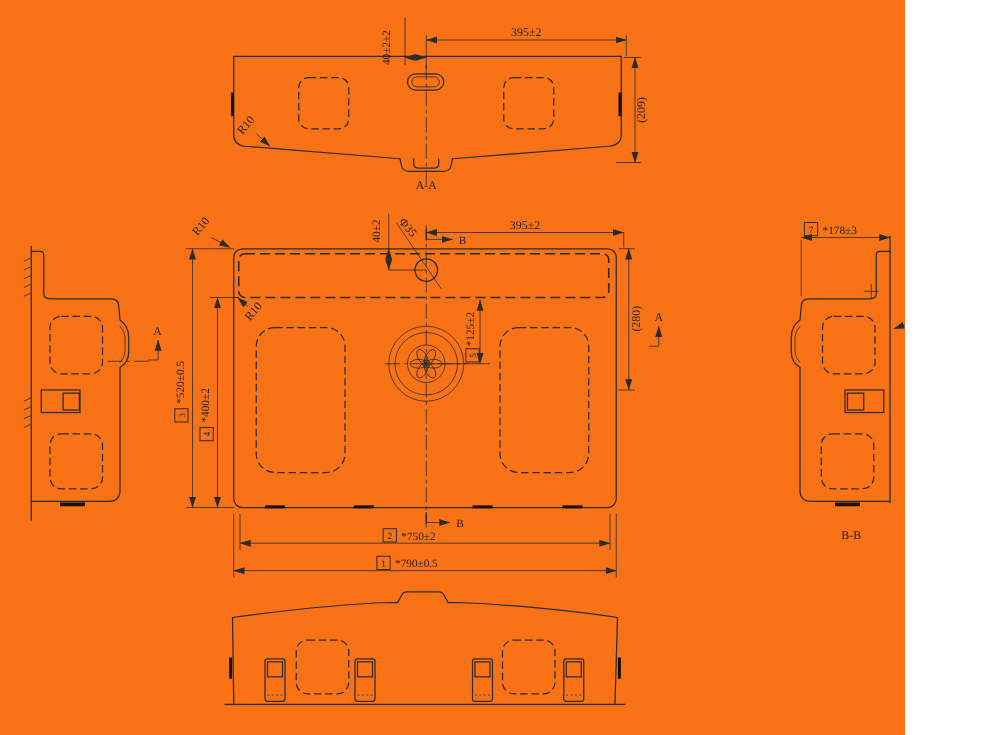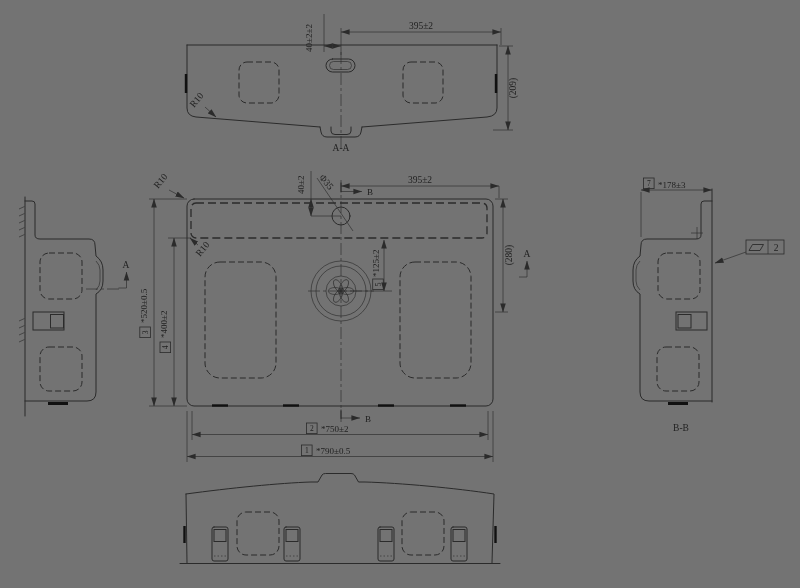--- a/index.html
+++ b/index.html
@@ -1,16 +1,16 @@
 <!DOCTYPE html>
 <html><head>
 <meta charset="utf-8">
 <style>
   html,body{margin:0;padding:0;background:#ffffff;}
-  .stage{position:relative;width:800px;height:588px;background:#737373;overflow:hidden;}
+  .stage{position:relative;width:724px;height:588px;background:#f97316;overflow:hidden;}
   svg{display:block;}
   .ol{stroke:#2b2b2b;stroke-width:1;fill:none;stroke-linecap:round;}
   .thin{stroke:#2b2b2b;stroke-width:0.65;fill:none;}
   .dash{stroke:#2b2b2b;stroke-width:1;fill:none;stroke-dasharray:6 3;}
   .dashb{stroke:#2b2b2b;stroke-width:1.3;fill:none;stroke-dasharray:8 4;}
   .cl{stroke:#2b2b2b;stroke-width:0.65;fill:none;stroke-dasharray:12 3 3 3;}
   .thick{stroke:#111;stroke-width:2.4;fill:none;}
   .thick3{stroke:#111;stroke-width:3;fill:none;}
   .txt{font-family:"Liberation Serif",serif;font-size:9px;fill:#222;}
   .txtm{font-family:"Liberation Serif",serif;font-size:9.5px;fill:#222;text-anchor:middle;}

